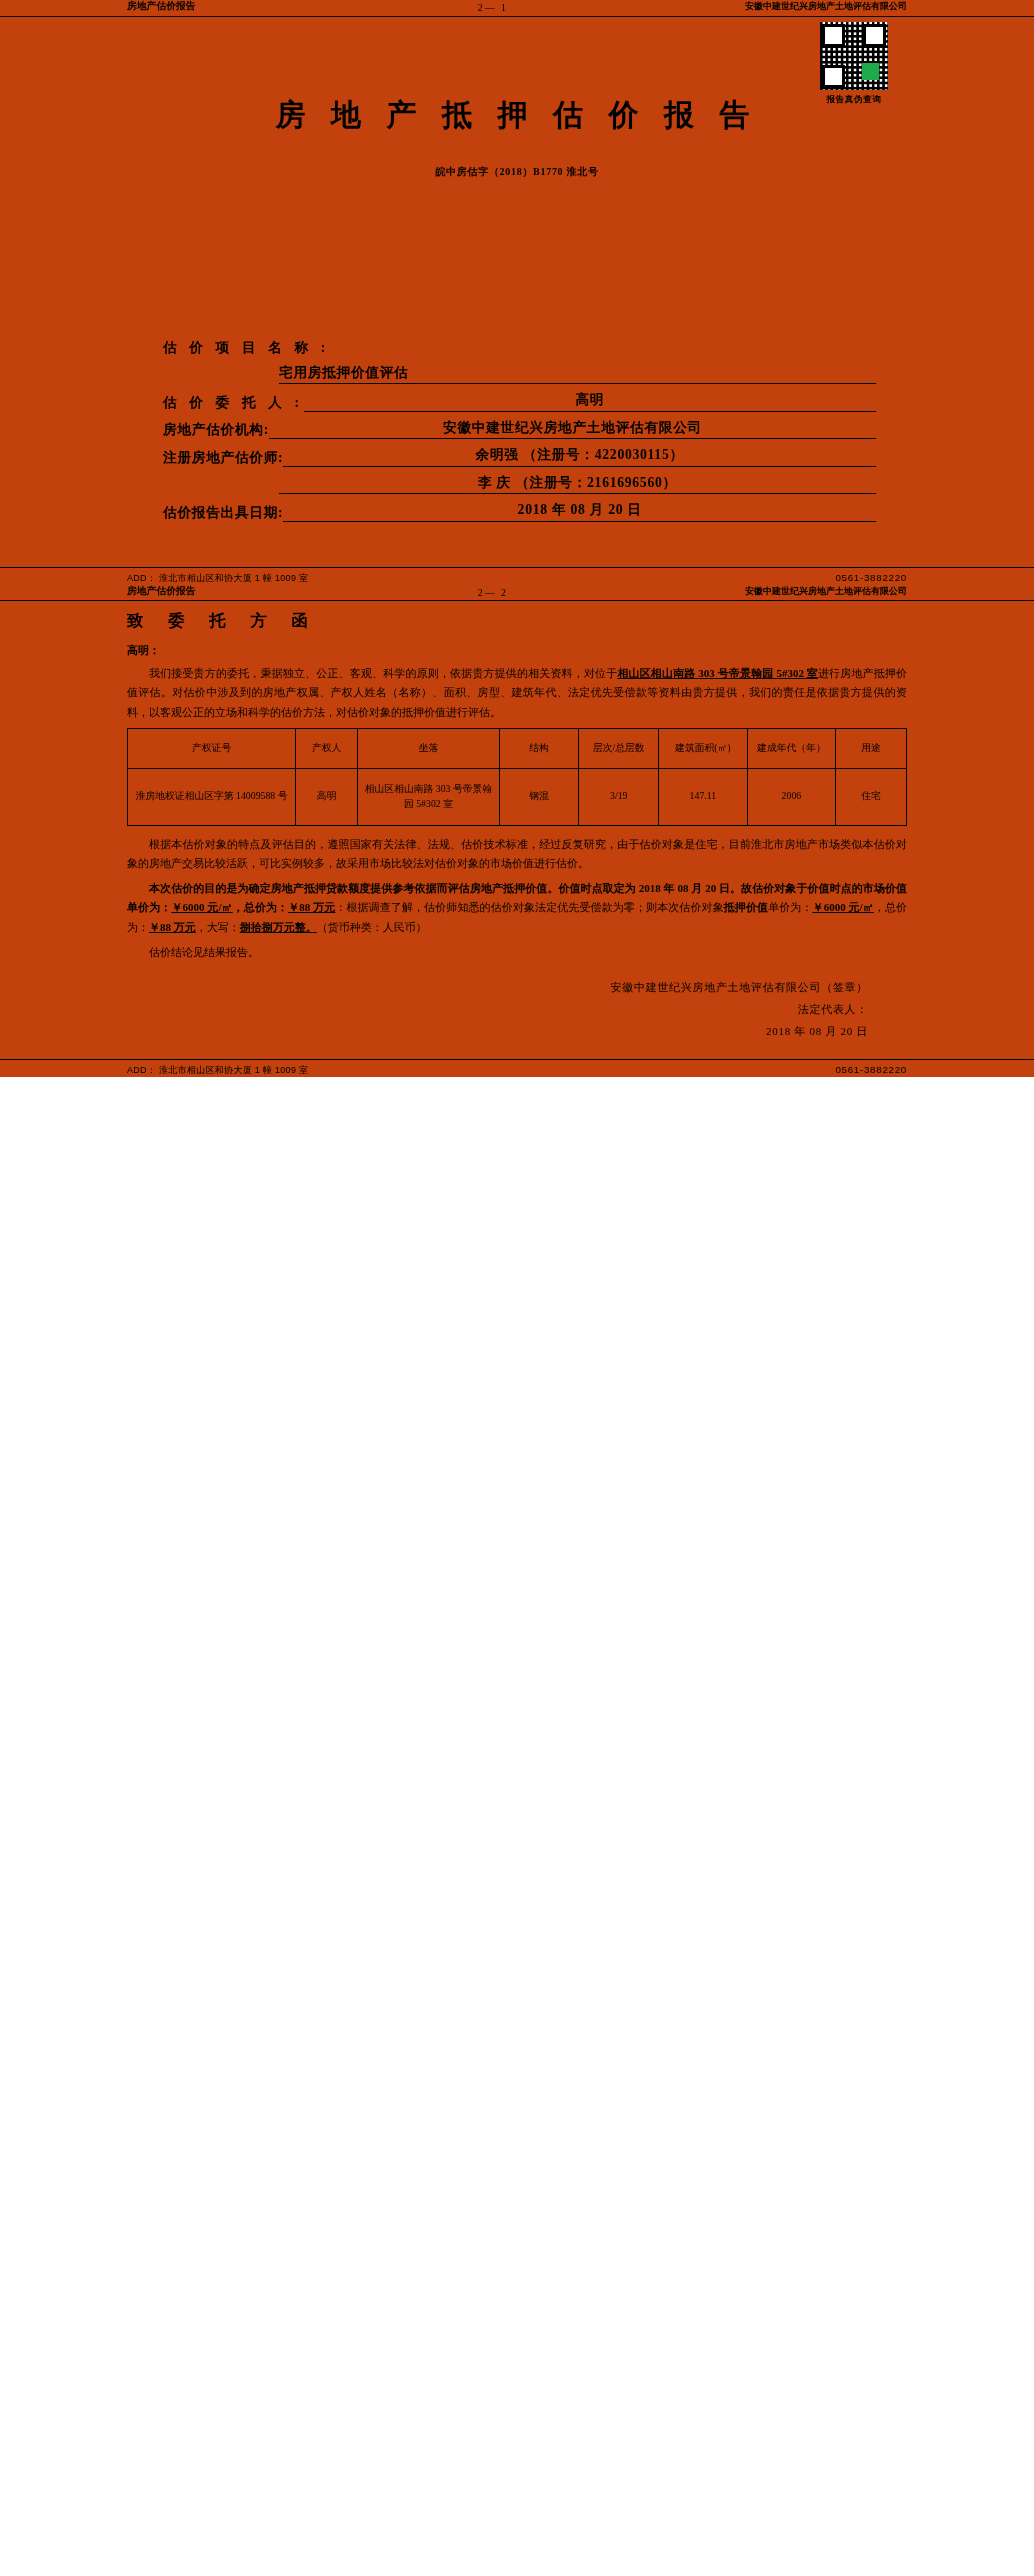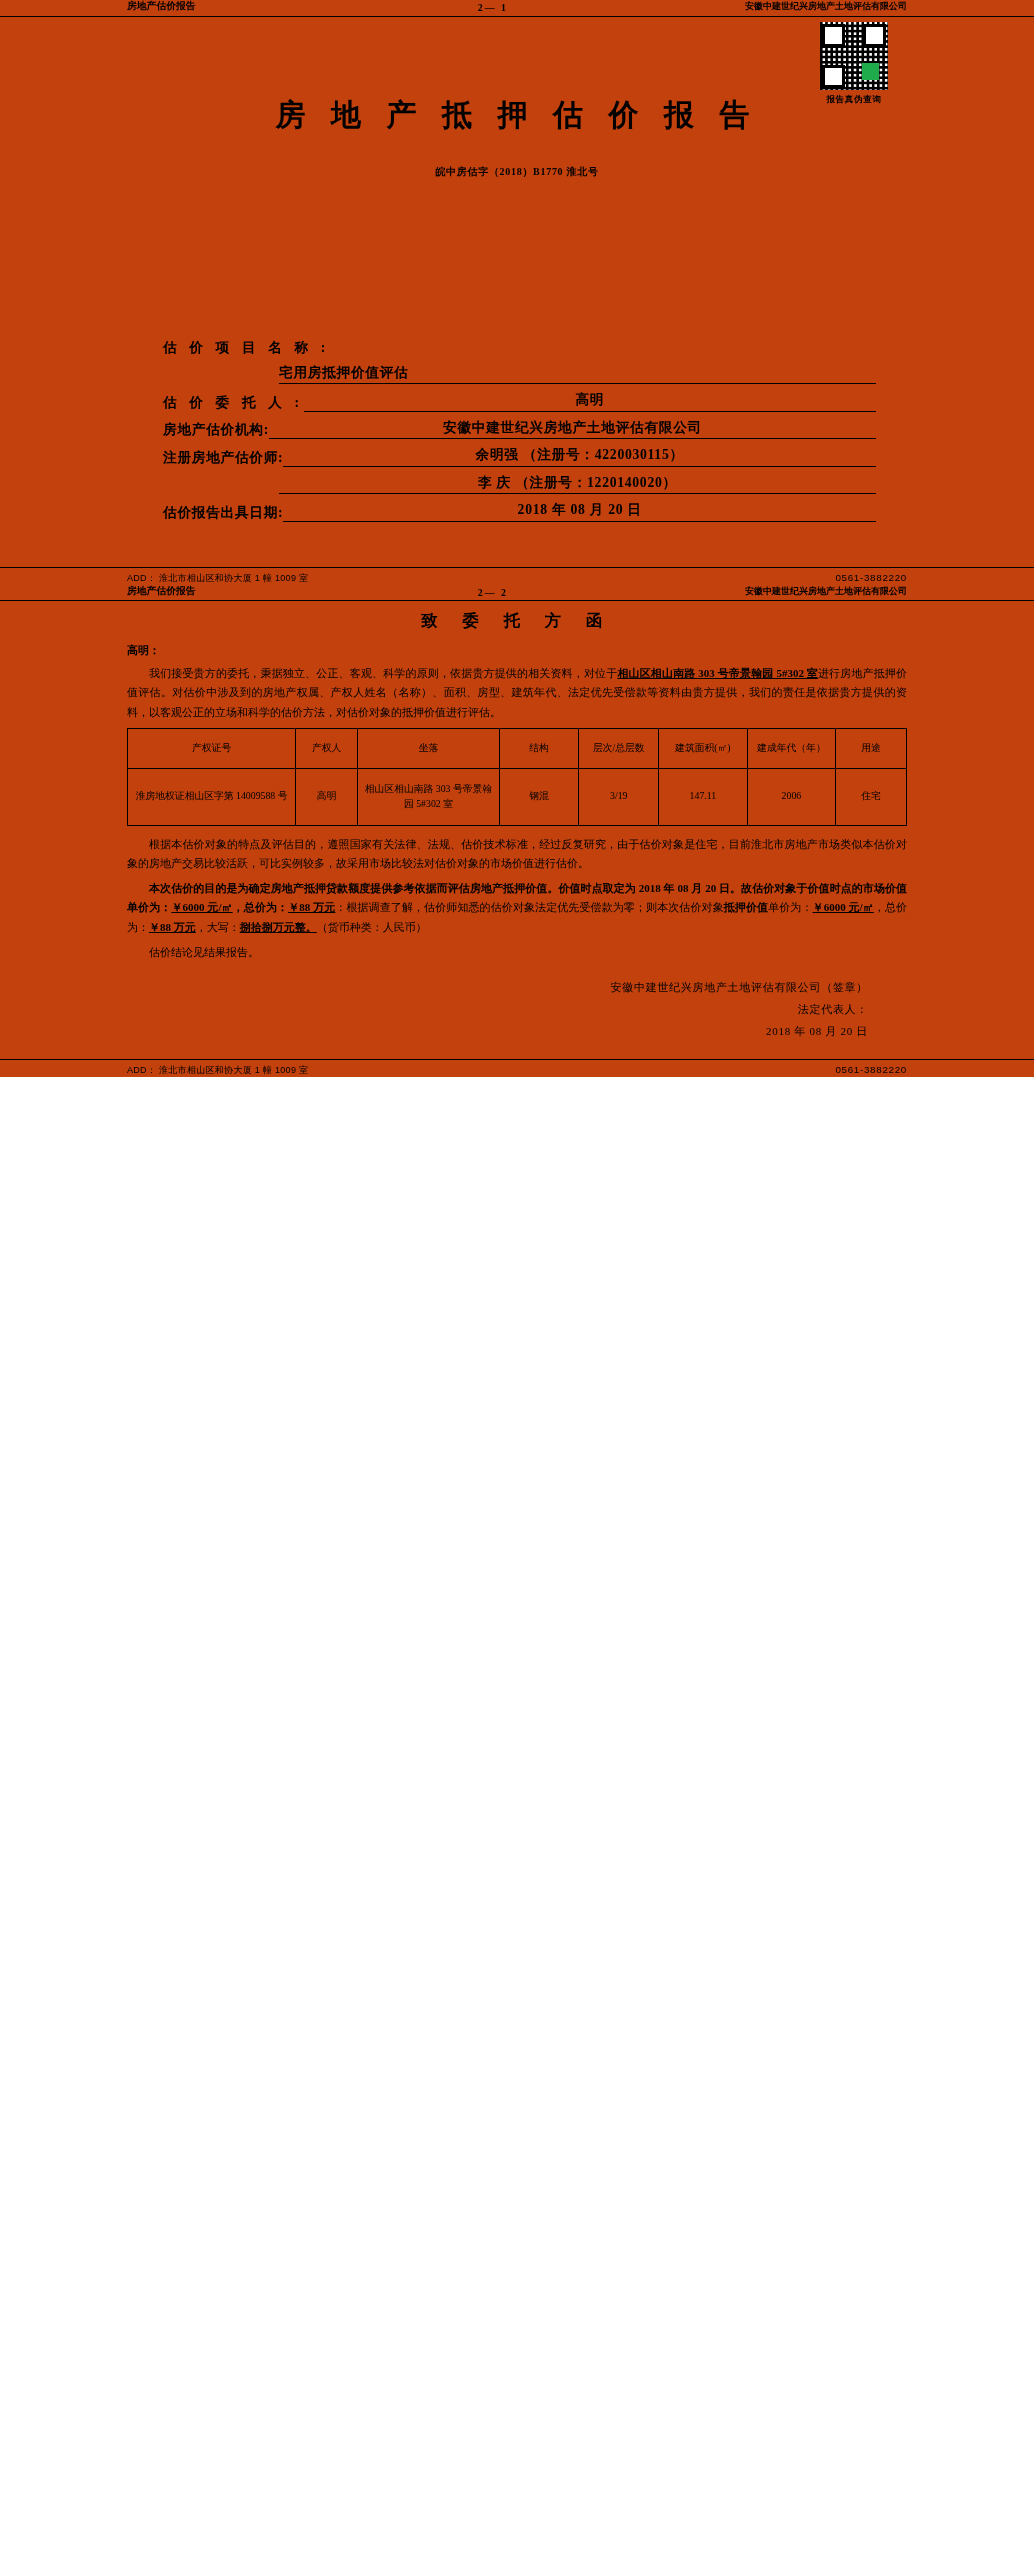--- a/index.html
+++ b/index.html
@@ -23,21 +23,21 @@
     align-items: flex-end;
     justify-content: space-between;
     padding: 0 127px 2.6px 127px;
     font-size: 9.8px;
     font-family: "Liberation Sans", sans-serif;
     font-weight: bold;
     border-bottom: 1px solid #000;
     box-sizing: border-box;
   }
   .runhead .mid {
-    font-weight: bold;
+    font-weight: normal;
     letter-spacing: 2px;
     font-family: "Liberation Serif", serif;
     margin-left: 45px;
   }
   .runhead .right {
     font-weight: bold;
     font-size: 9px;
   }
   .runfoot {
     display: flex;
@@ -164,21 +164,21 @@
     font-size: 13.7px;
     font-weight: bold;
     margin-bottom: 7.2px;
     letter-spacing: 0.7px;
   }
   .cover-spacer {
     height: 38px;
   }
   
   .letter-title {
-    text-align: center;
+    text-align: left;
     font-size: 16.3px;
     font-weight: bold;
     letter-spacing: 10.4px;
     margin: 9px 0 10.4px 0;
   }
   .salutation {
     font-size: 11px;
     font-weight: bold;
     margin: 3.9px 0 6.5px 0;
   }
@@ -265,21 +265,21 @@
         <span class="cf-val">安徽中建世纪兴房地产土地评估有限公司</span>
       </div>
 
       <div class="cf-row">
         <span class="cf-label">注册房地产估价师:</span>
         <span class="cf-val">余明强 （注册号：4220030115）</span>
       </div>
 
       <div class="cf-row">
         <span class="cf-label" style="width:116px"></span>
-        <span class="cf-val">李 庆 （注册号：1220140020）</span>
+        <span class="cf-val">李 庆 （注册号：2161696560）</span>
       </div>
 
       <div class="cf-row">
         <span class="cf-label">估价报告出具日期:</span>
         <span class="cf-val">2018 年 08 月 20 日</span>
       </div>
 
     </div>
 
     <div class="cover-spacer"></div>

